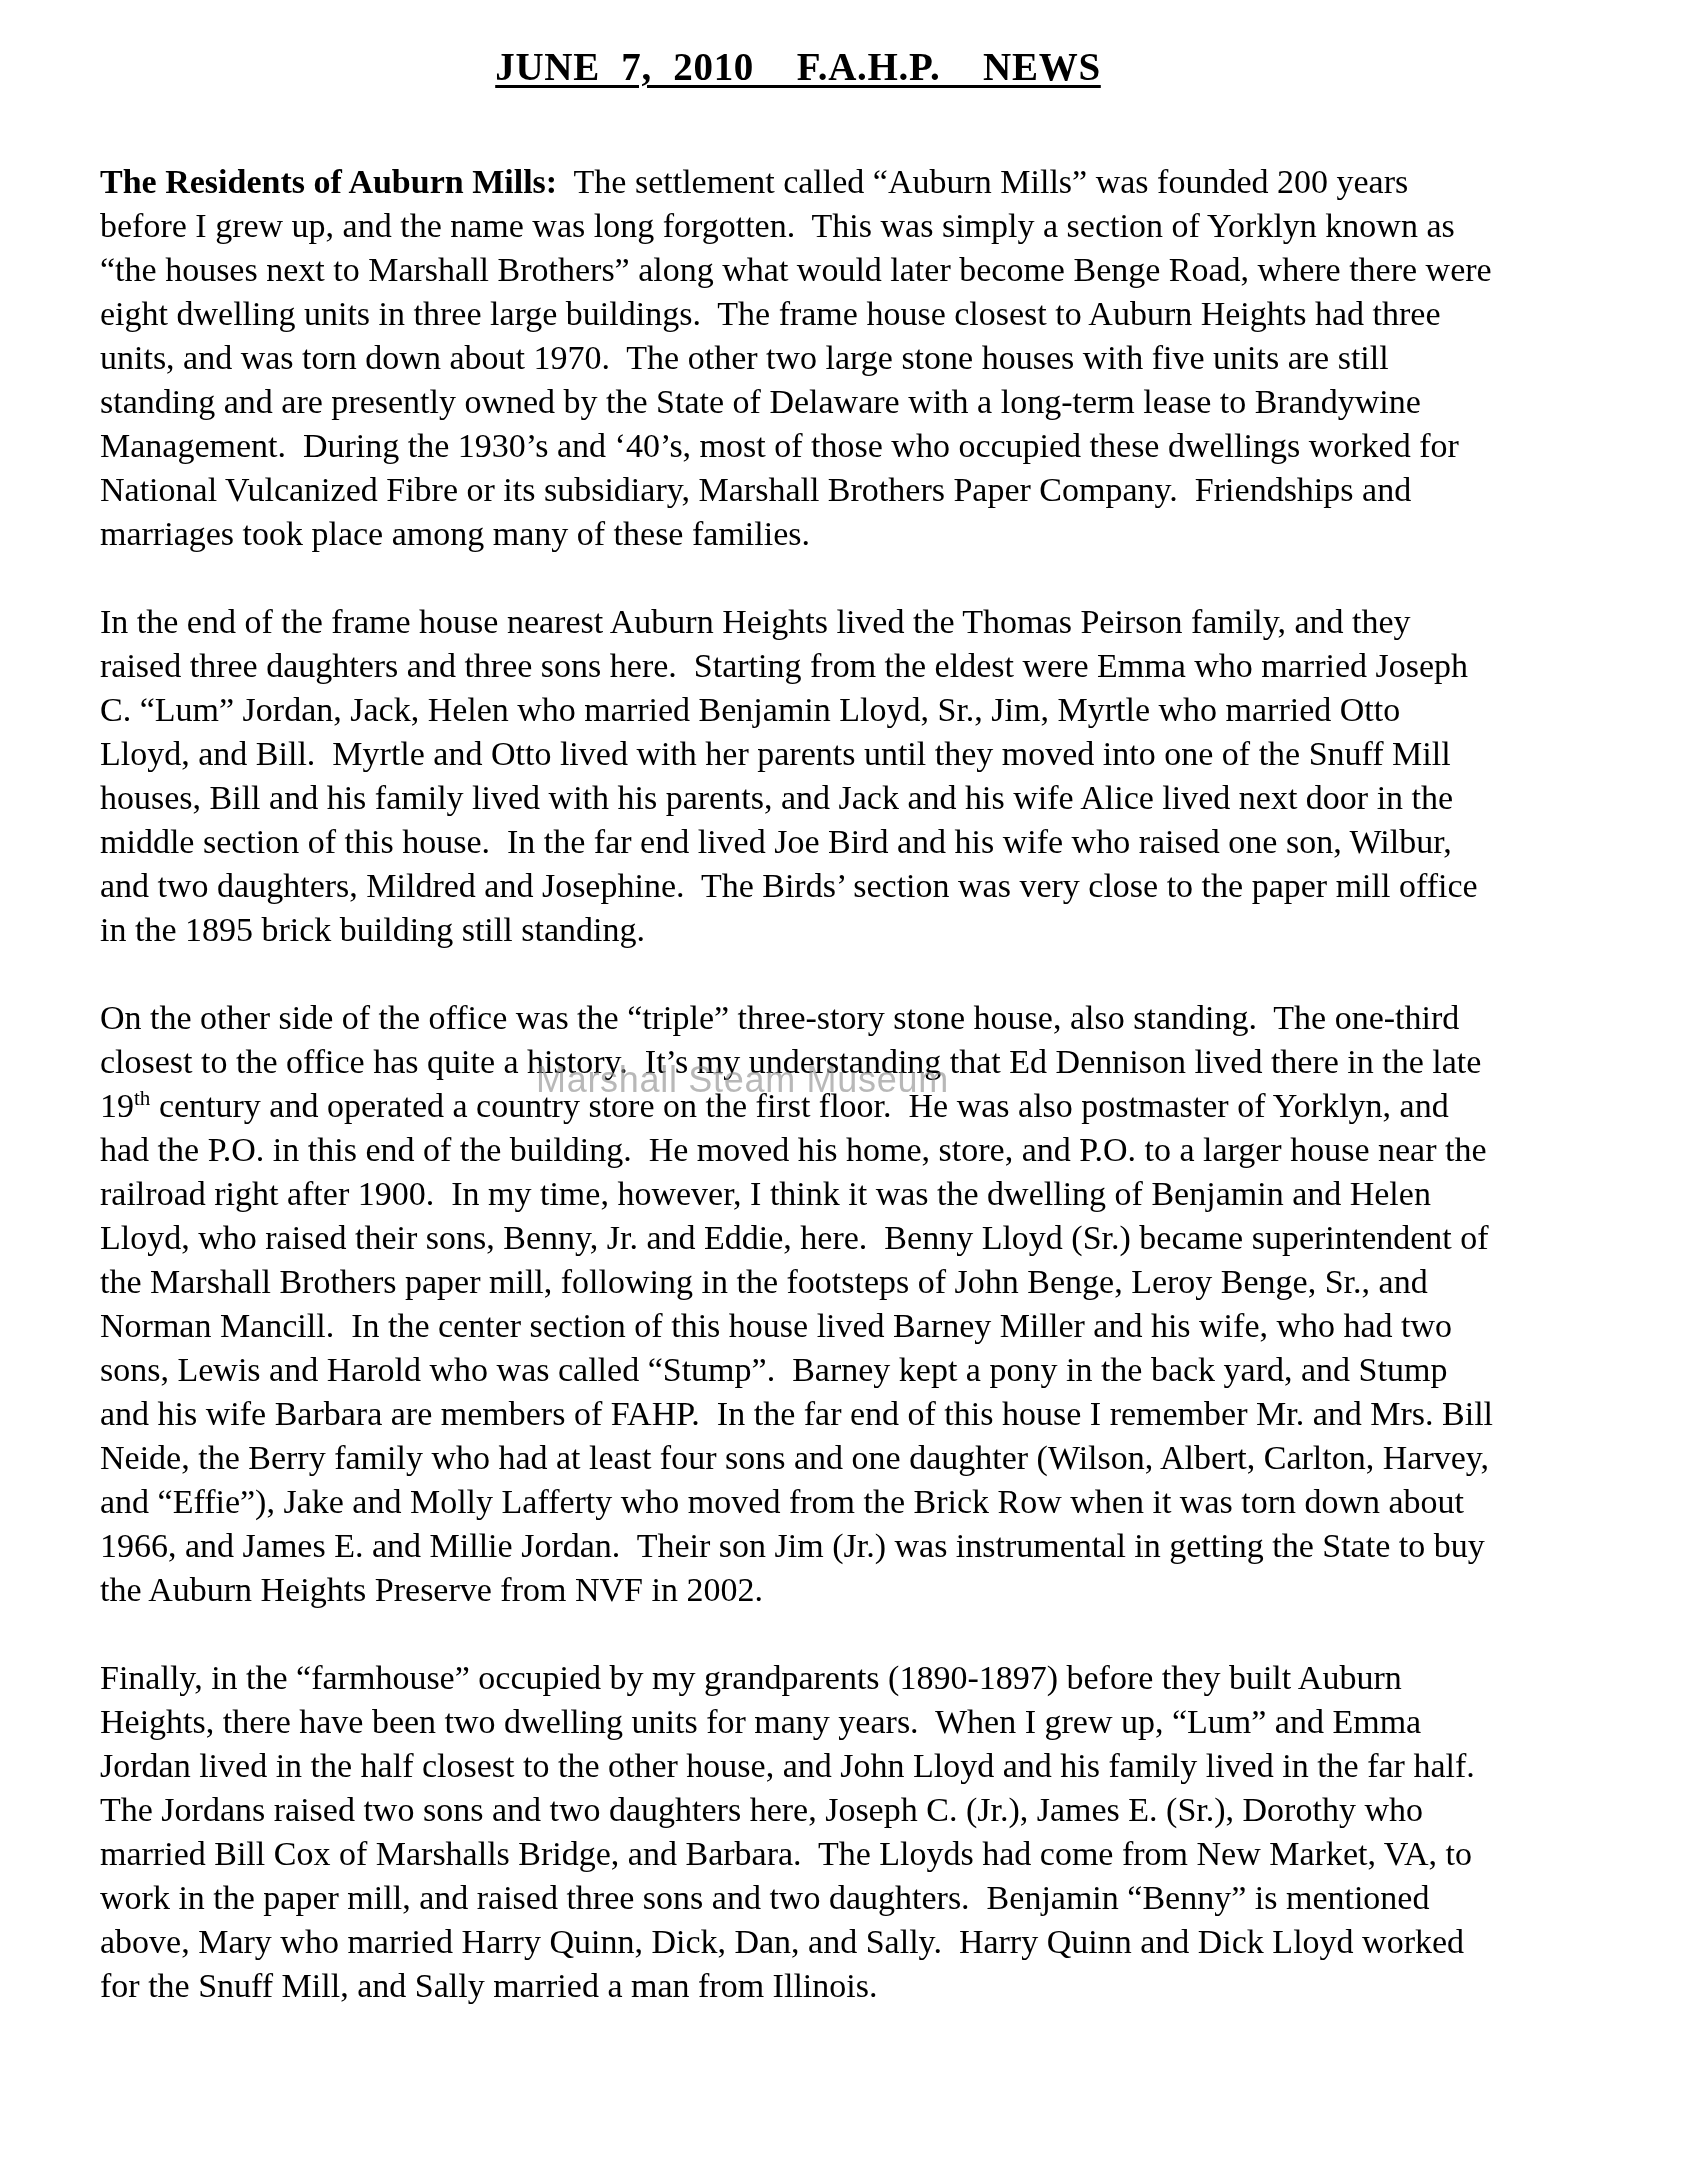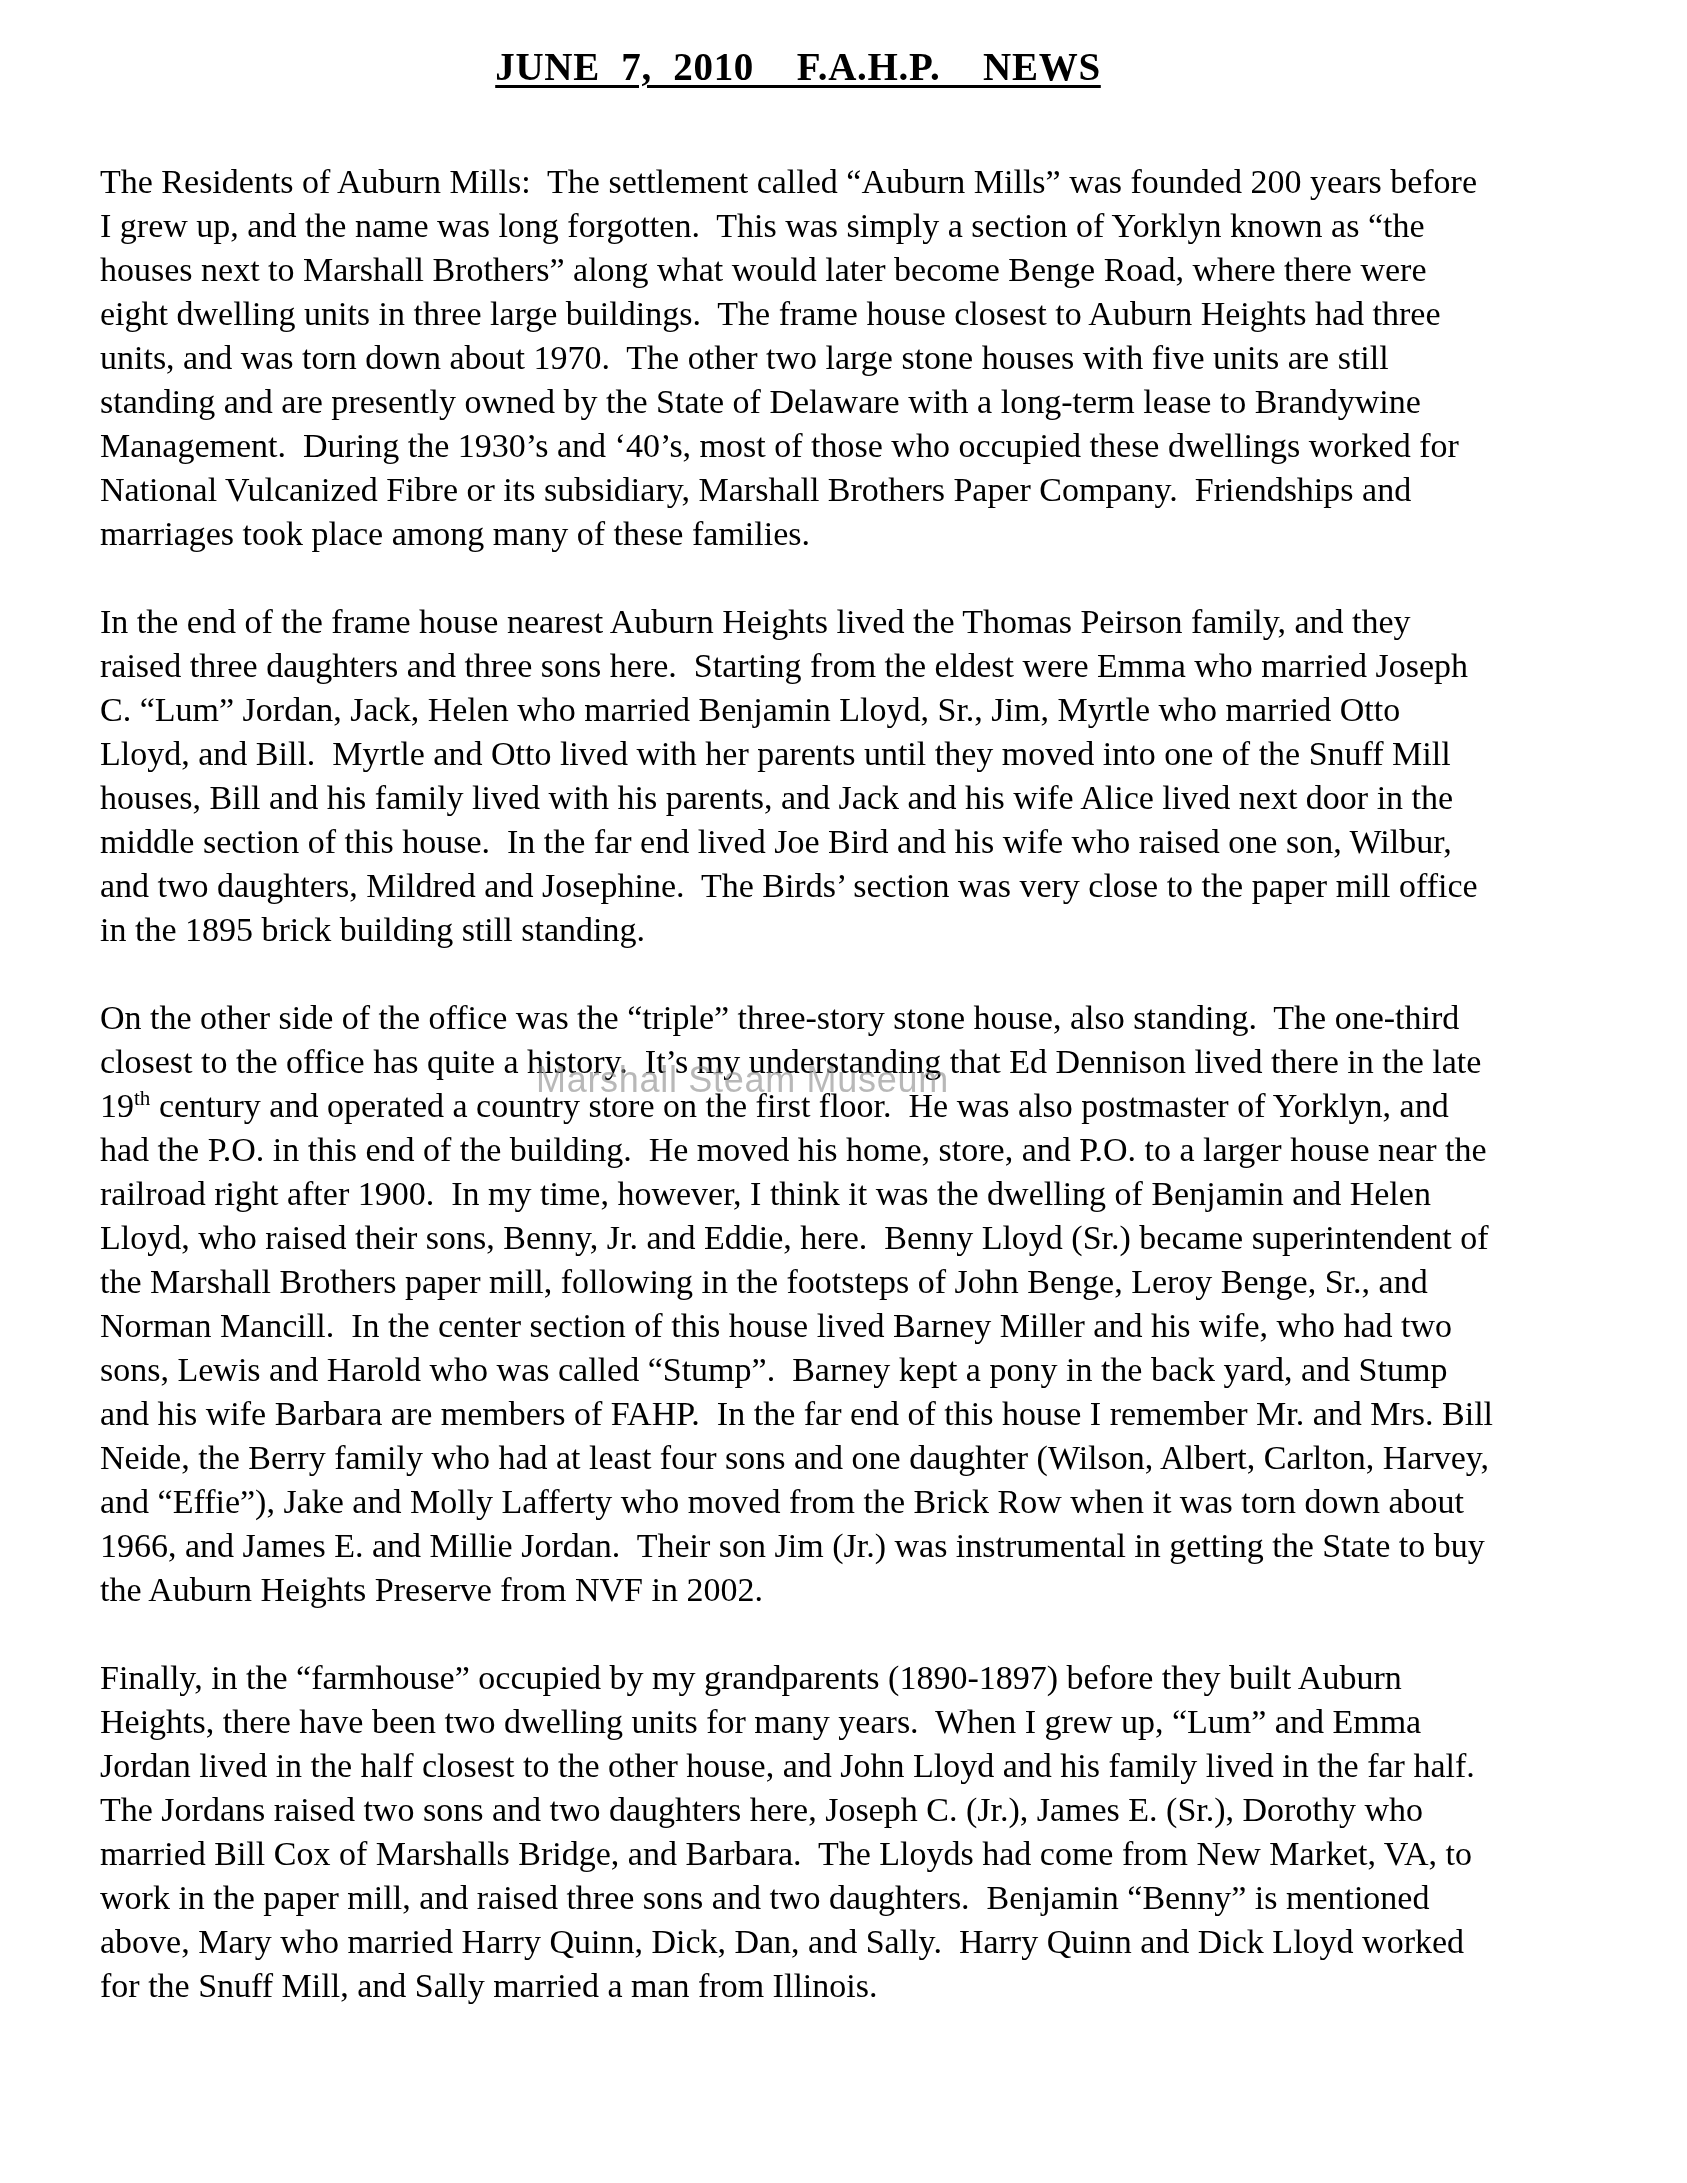--- a/index.html
+++ b/index.html
@@ -39,21 +39,21 @@
     margin: 0 0 44px 0;
     font-size: 34px;
     line-height: 44px;
     text-align: left;
     white-space: pre-wrap;
   }
   .body-text p:last-child {
     margin-bottom: 4px;
   }
   .lead-in {
-    font-weight: normal;
+    font-weight: bold;
   }
   sup {
     font-size: 0.62em;
     line-height: 0;
     vertical-align: super;
   }
   .watermark {
     position: absolute;
     left: 536px;
     top: 1059px;

